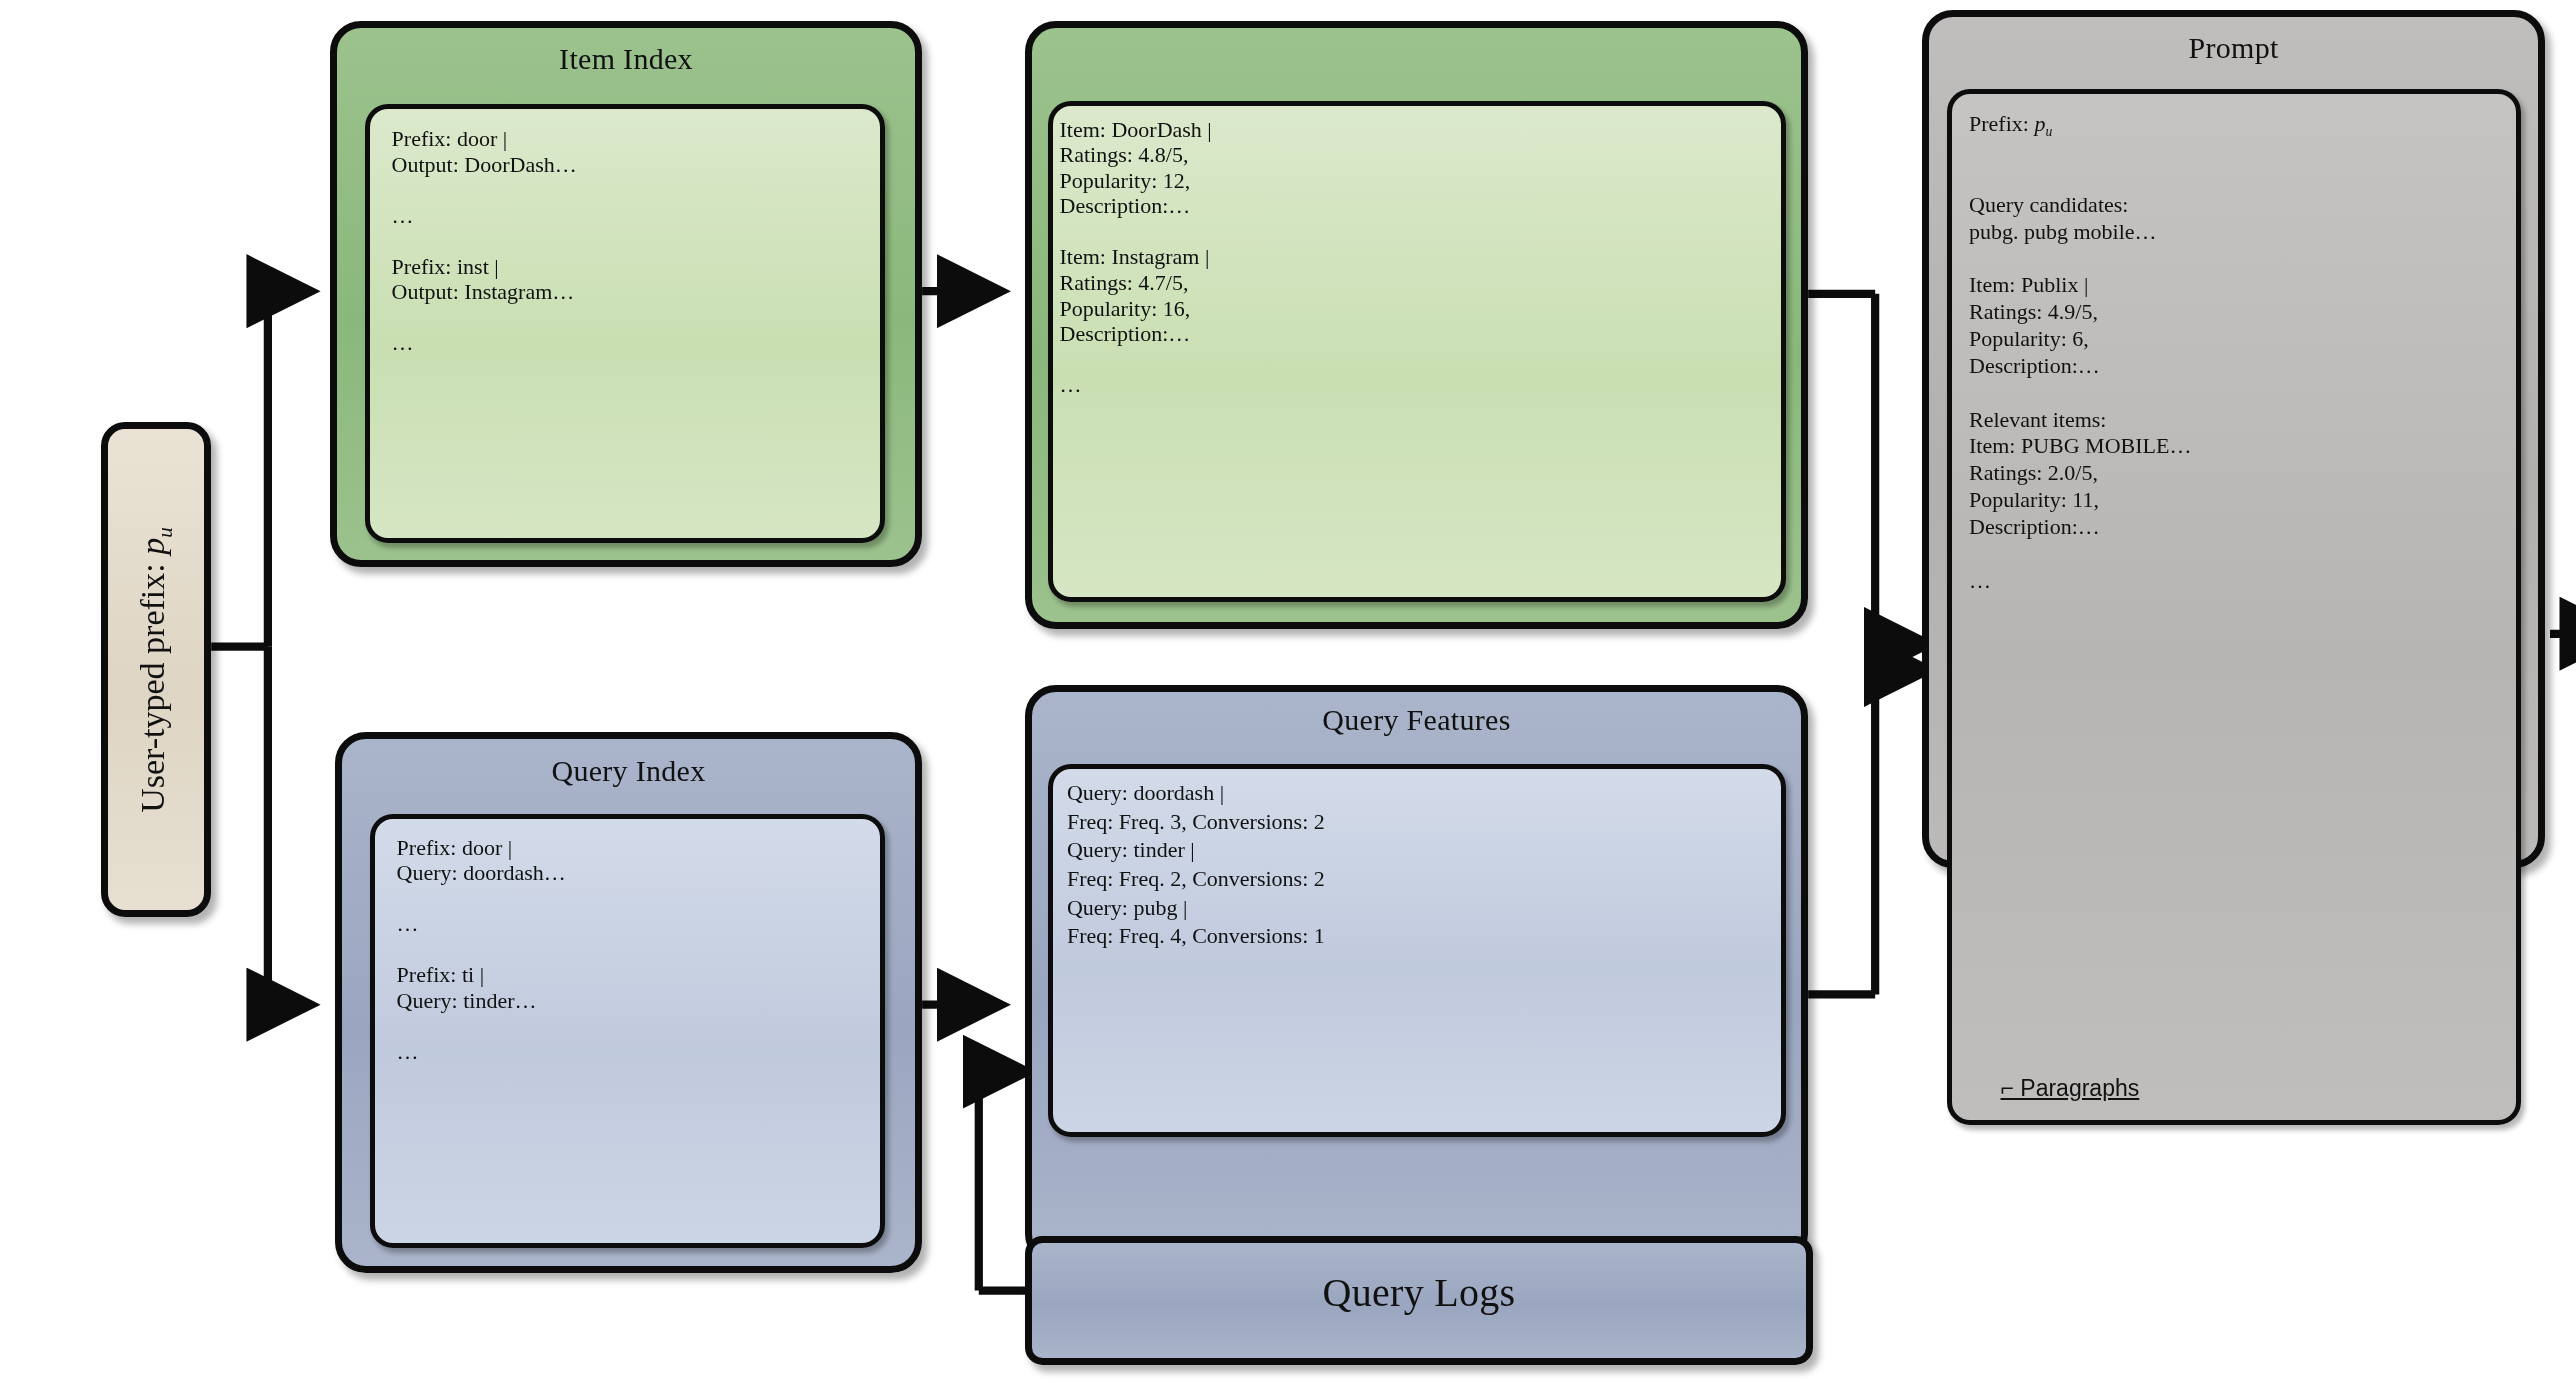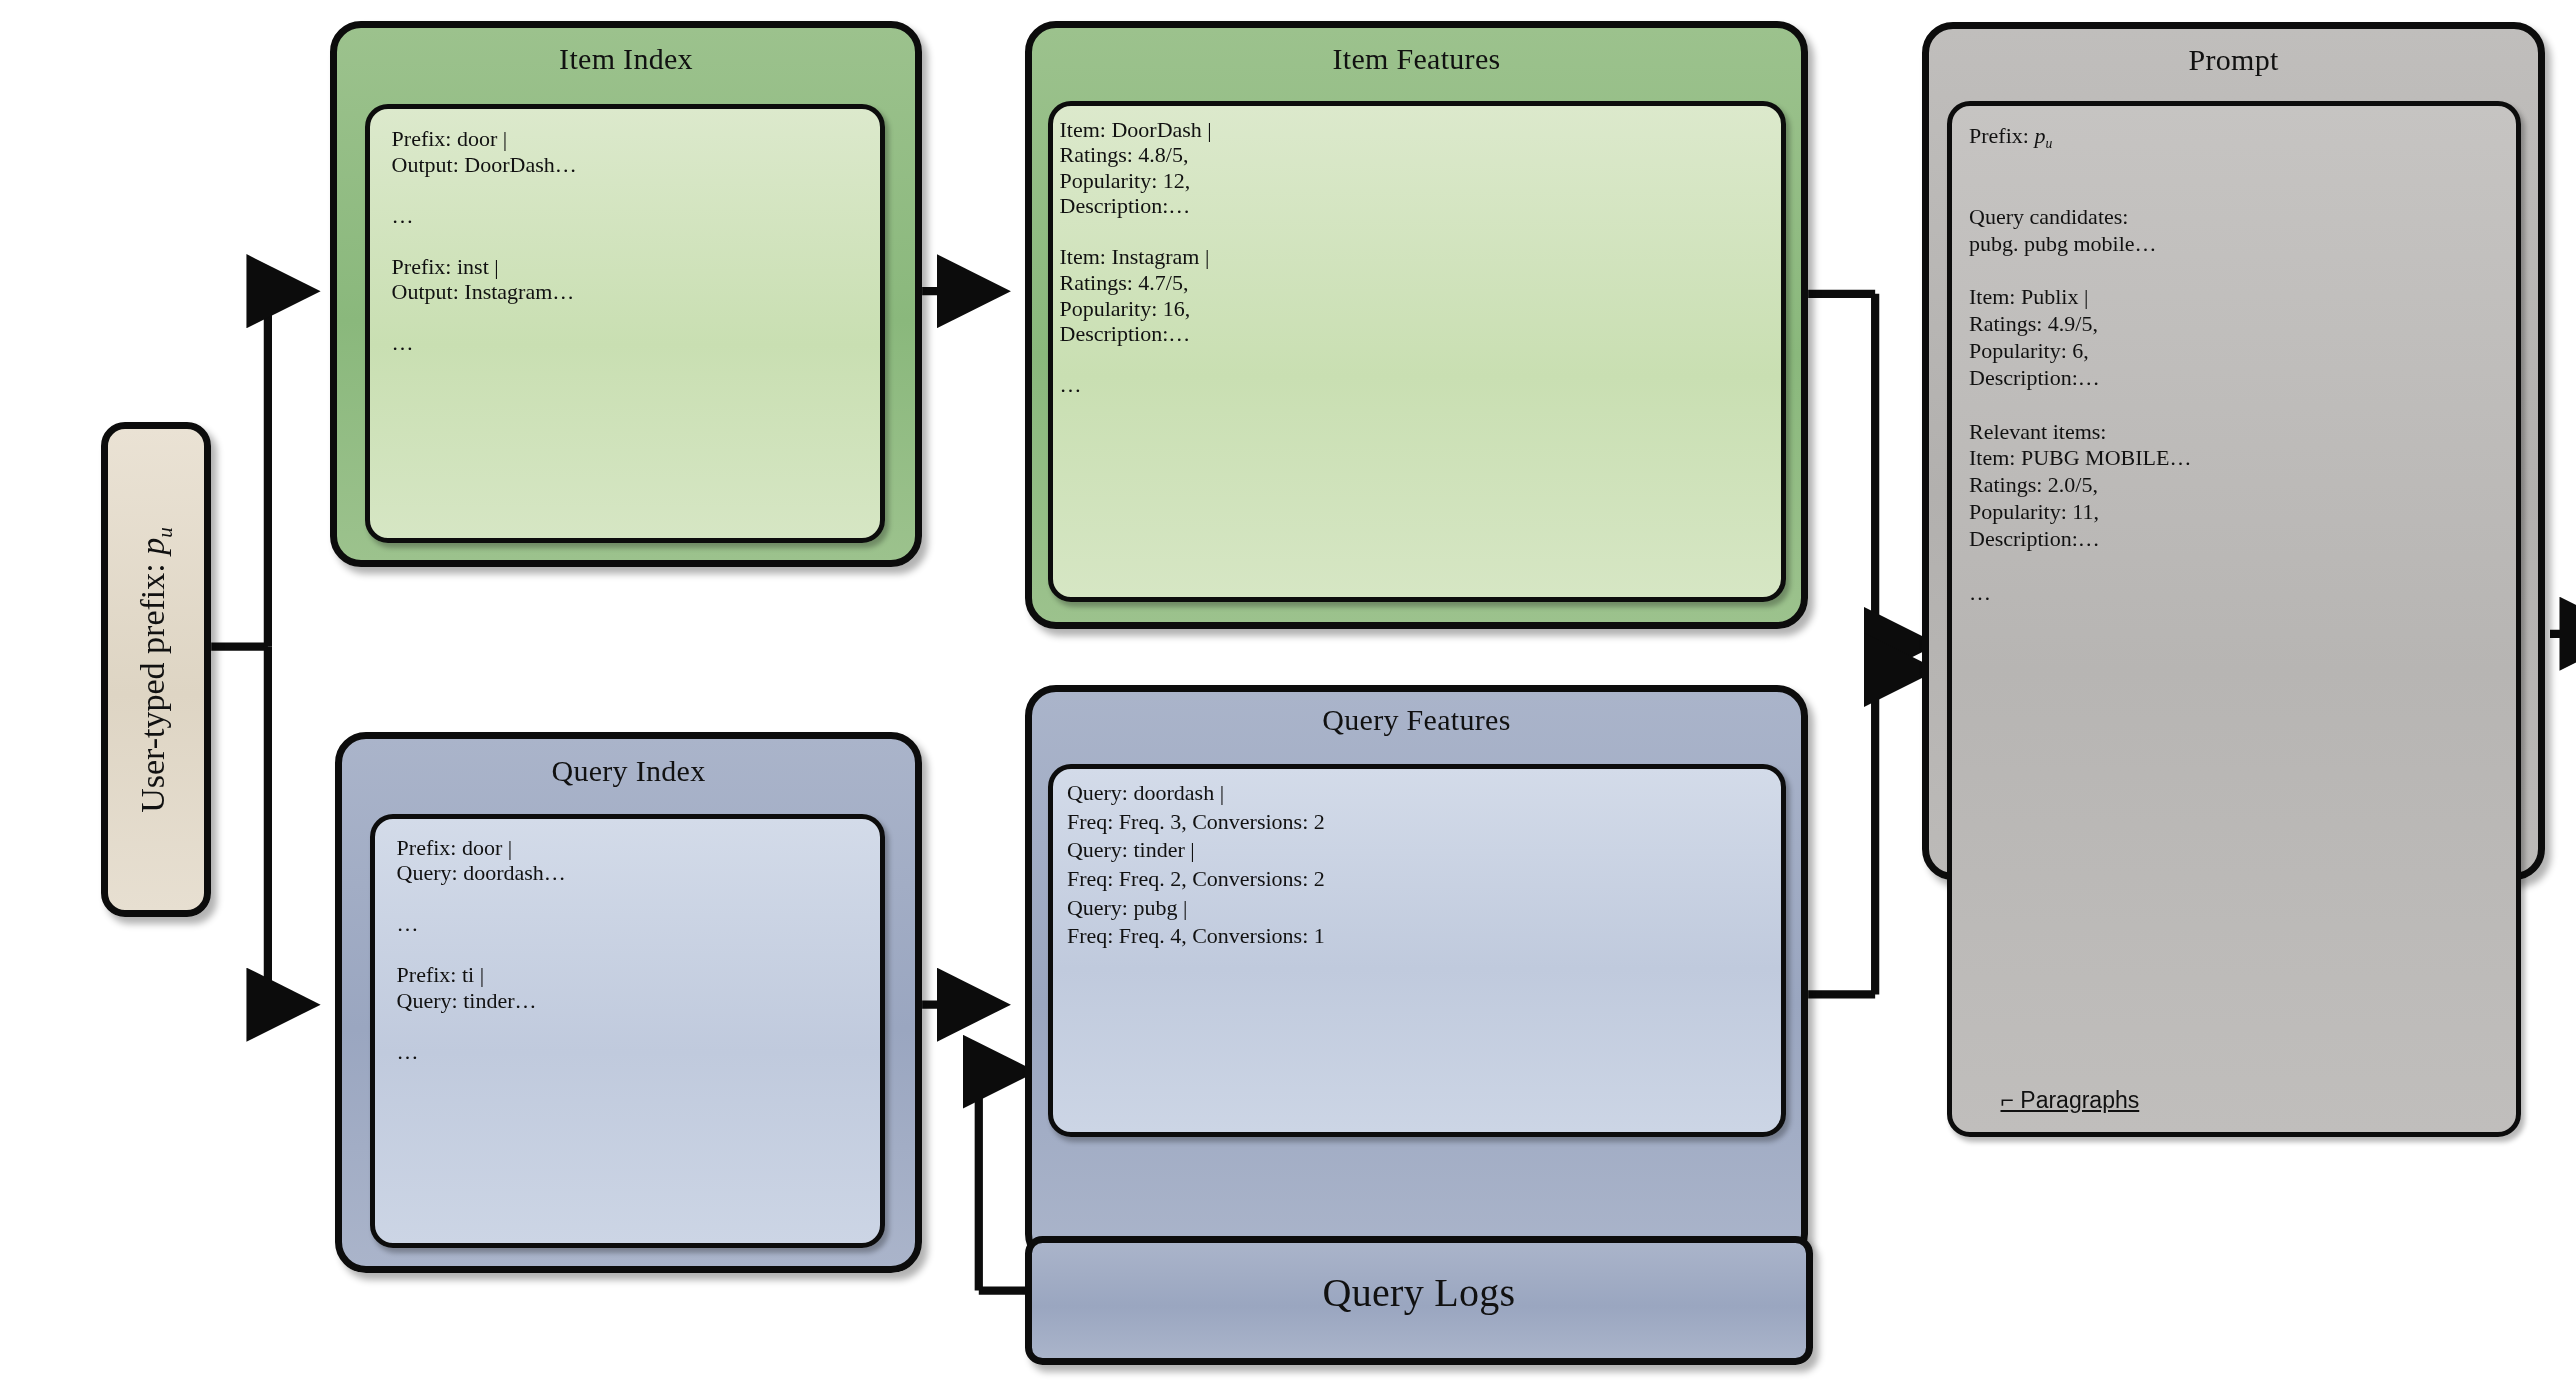--- a/index.html
+++ b/index.html
@@ -158,21 +158,20 @@
 …
 
 Prefix: inst |
 Output: Instagram…
 
 …</div>
     </div>
   </div>
 
   <div class="card green-outer" style="left:1025px; top:20.6px; width:783px; height:608px;">
-    <div class="title" style="top:16.5px;">Item Features</div>
     <div class="inner green-inner" style="left:15.5px; top:73px; width:738px; height:501px;">
       <div class="body-text" style="left:7px; top:11.3px;">Item: DoorDash |
 Ratings: 4.8/5,
 Popularity: 12,
 Description:…
 
 Item: Instagram |
 Ratings: 4.7/5,
 Popularity: 16,
 Description:…
@@ -205,21 +204,21 @@
 Freq: Freq. 2, Conversions: 2
 Query: pubg |
 Freq: Freq. 4, Conversions: 1</div>
     </div>
   </div>
 
   <div class="card blue-outer" style="left:1025px; top:1236px; width:788px; height:129px; border-radius:17.5px;">
     <div class="title" style="top:30px; font-size:40px;">Query Logs</div>
   </div>
 
-  <div class="card gray-outer" style="left:1922px; top:22px; width:623px; height:858px;">
+  <div class="card gray-outer" style="left:1922px; top:10px; width:623px; height:858px;">
     <div class="title" style="top:15.5px;">Prompt</div>
     <div class="inner gray-inner" style="left:17.5px; top:72px; width:574px; height:1036px;">
       <div class="body-text" style="left:17.5px; top:16.5px; line-height:1.22;"><span>Prefix: </span><span class="mathvar"><span>p</span><sub>u</sub></span></div>
       <div class="body-text" style="left:17.5px; top:98px; line-height:1.22;">Query candidates:
 pubg. pubg mobile…
 
 Item: Publix |
 Ratings: 4.9/5,
 Popularity: 6,
 Description:…

